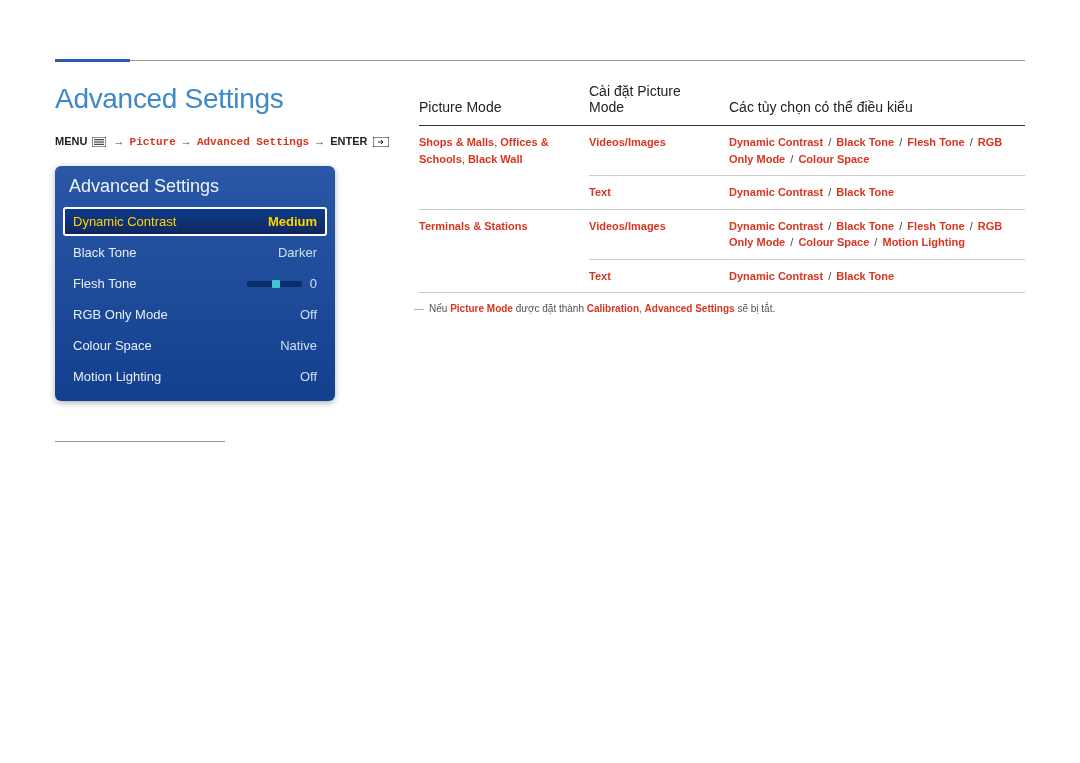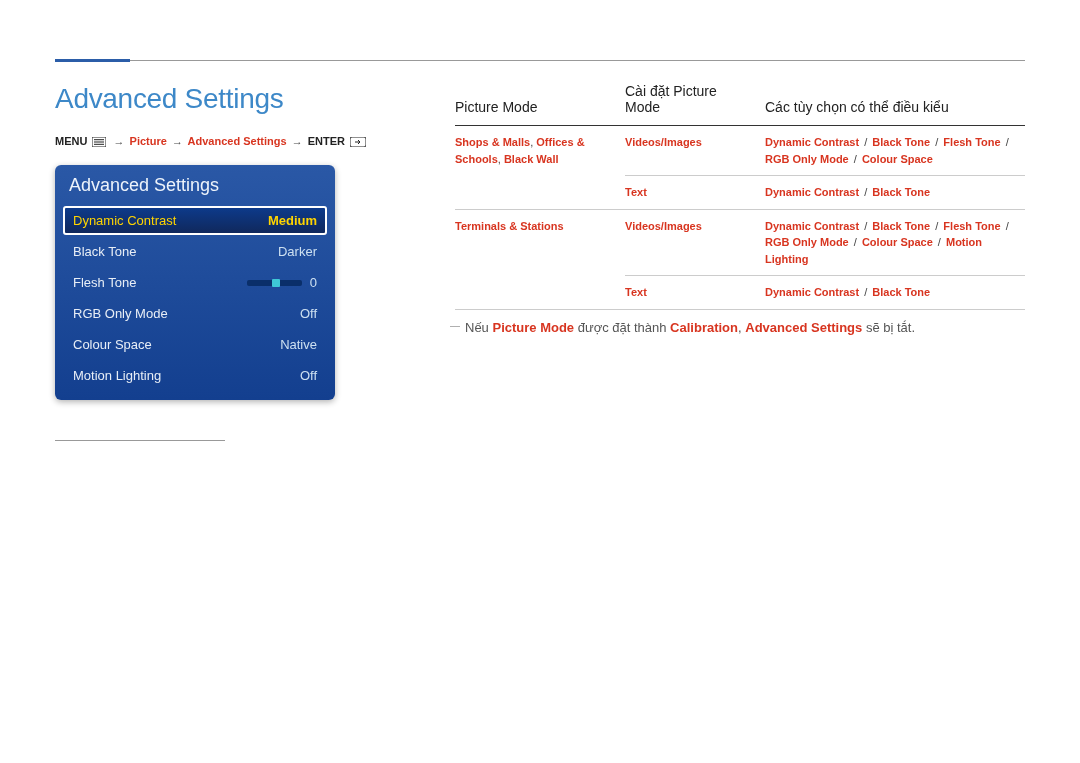--- a/index.html
+++ b/index.html
@@ -24,42 +24,42 @@
     content: "";
     position: absolute;
     left: 0;
     top: -1px;
     width: 75px;
     height: 3px;
     background: #2b5da8;
   }
   .columns {
     display: flex;
-    gap: 60px;
+    gap: 24px;
   }
   .left-col {
     width: 340px;
     flex-shrink: 0;
   }
   .right-col {
     flex: 1;
   }
   .section-title {
     font-size: 28px;
     font-weight: 400;
     color: #3d88c8;
     margin-bottom: 20px;
     letter-spacing: -0.3px;
   }
   .breadcrumb {
     font-size: 11px;
     font-weight: bold;
     margin-bottom: 18px;
   }
-  .breadcrumb .red { color: #d83520; }
+  .breadcrumb .red { color: #d83520; font-family: Liberation Mono, monospace; }
   .breadcrumb .arrow { color: #444; padding: 0 2px; }
   .menu-icon, .enter-icon {
     display: inline-block;
     vertical-align: middle;
     margin: 0 2px;
   }
   .menu-icon svg, .enter-icon svg { display: block; }
 
   
   .osd {
@@ -156,21 +156,21 @@
     line-height: 1.5;
     color: #444;
   }
   .red { color: #d83520; font-weight: bold; }
   .plain { color: #444; font-weight: normal; }
   .sep { color: #444; font-weight: normal; padding: 0 2px; }
   .col-pm { width: 170px; }
   .col-cd { width: 140px; }
 
   .note-line {
-    font-size: 13px;
+    font-size: 10px;
     color: #555;
     margin-top: 8px;
     line-height: 1.6;
     padding-left: 10px;
     position: relative;
   }
   .note-line::before {
     content: "―";
     position: absolute;
     left: -5px;

